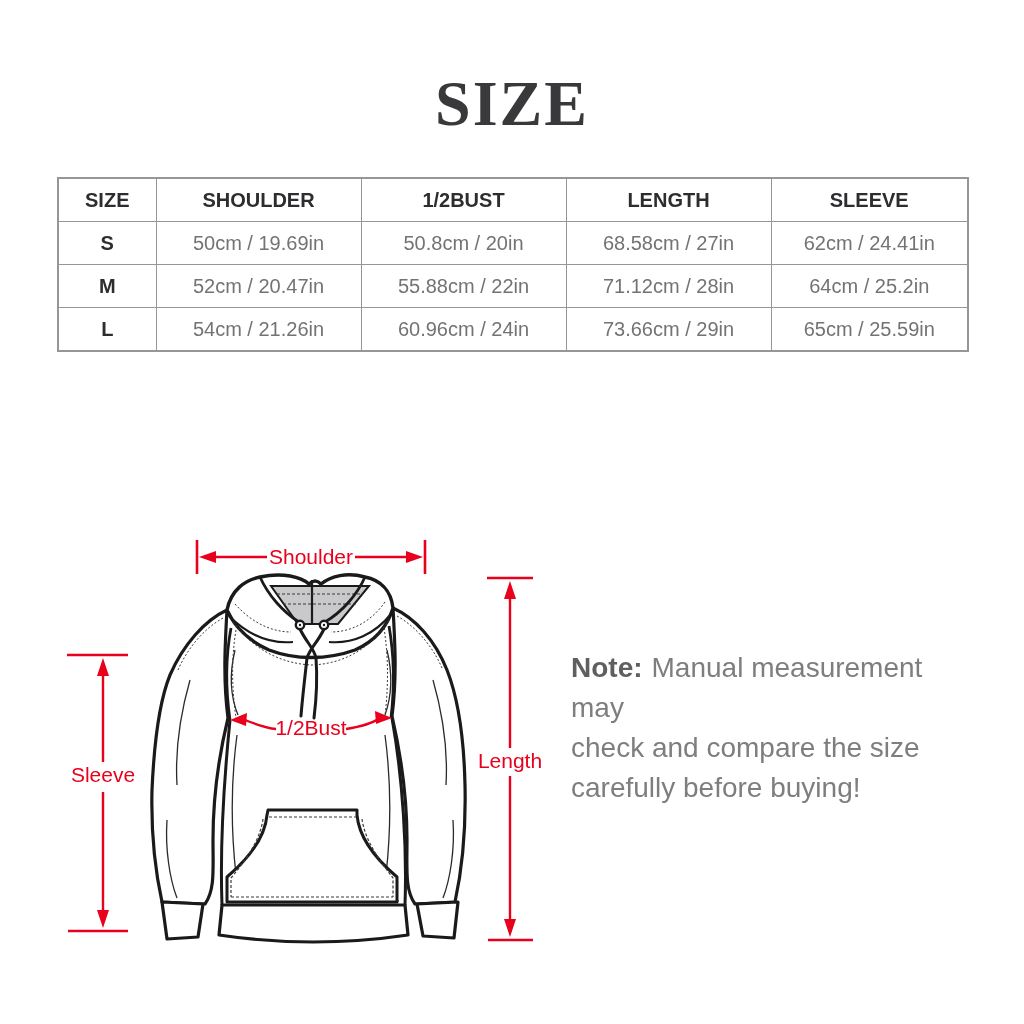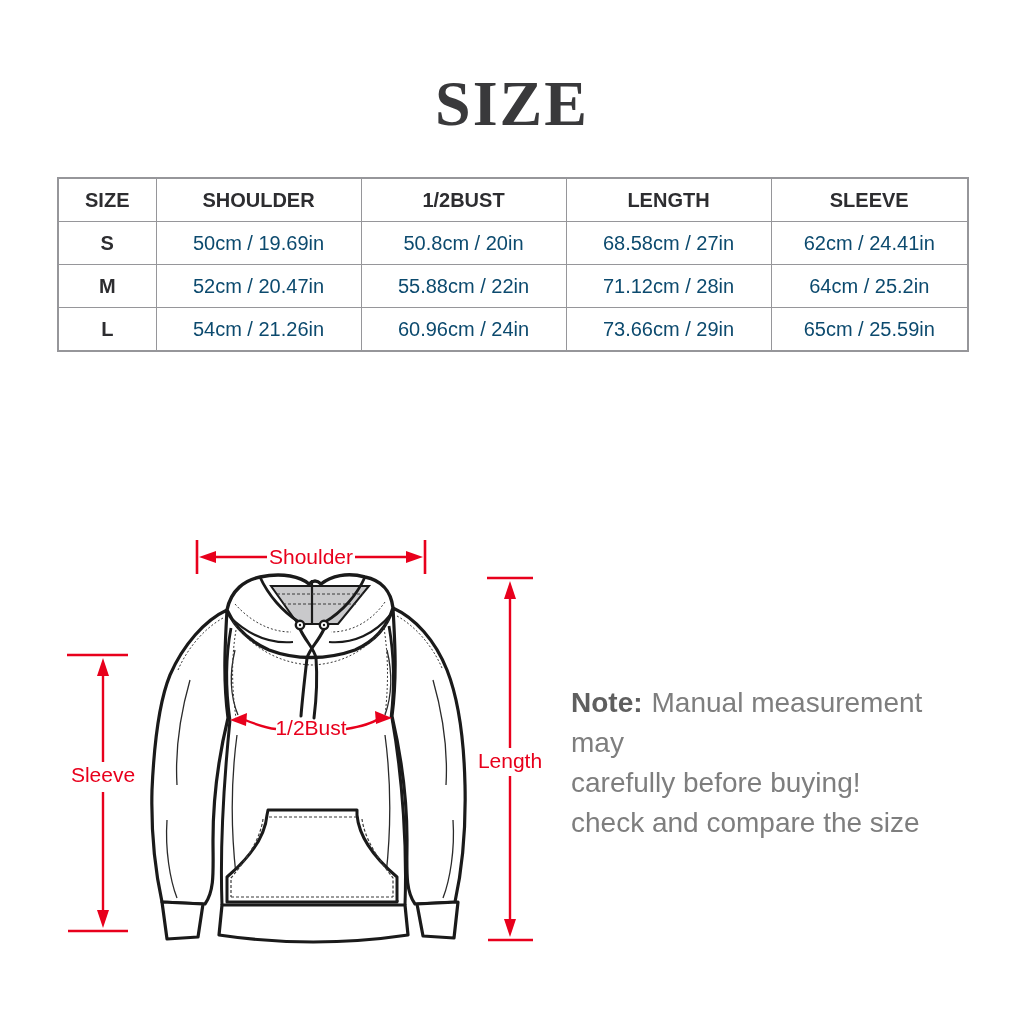--- a/index.html
+++ b/index.html
@@ -8,24 +8,24 @@
   .page-title{position:absolute;top:72px;left:0;width:1024px;text-align:center;
        margin:0;font-family:"Liberation Serif",serif;font-weight:700;
        font-size:64px;letter-spacing:2px;color:#39393b;line-height:1;}
   table.size-chart{position:absolute;left:57px;top:177px;width:910px;
        border-collapse:collapse;table-layout:fixed;
        border:2px solid #96969a;}
   table.size-chart th,table.size-chart td{
        border:1px solid #96969a;text-align:center;vertical-align:middle;
        padding:0;height:42px;white-space:nowrap;}
   table.size-chart th{font-size:20px;font-weight:700;color:#2d2d30;}
-  table.size-chart td{font-size:20px;color:#0c4a6e;}
+  table.size-chart td{font-size:20px;color:#737373;}
   table.size-chart td.size-cell{font-weight:700;color:#2d2d30;}
   .diagram-svg{position:absolute;left:55px;top:530px;width:500px;height:430px;}
-  .note{position:absolute;left:571px;top:683px;width:404px;
+  .note{position:absolute;left:571px;top:648px;width:404px;
        font-size:28px;line-height:40px;color:#7e7e7e;}
   .note .note-label{font-weight:700;color:#5f5f5f;margin-right:9px;}
   .arrow-label{font-family:"Liberation Sans",sans-serif;font-size:21px;}
 </style>
 </head>
 <body>
 
 <h1 class="page-title">SIZE</h1>
 
 <table class="size-chart">
@@ -193,15 +193,15 @@
       <path d="M455,246 L455,389" fill="none" stroke-width="2.4"></path>
       <text class="arrow-label" x="455" y="238" text-anchor="middle" fill="#e8001c" stroke="none">Length</text>
     </g>
   </g>
 </svg>
 
 <div class="note">
   <div class="note-line">
     <strong class="note-label">Note:</strong><span>Manual measurement may</span>
   </div>
+  <div class="note-line">check and compare the size</div>
   <div class="note-line">carefully before buying!</div>
-  <div class="note-line">check and compare the size</div>
 </div>
 
 </body></html>

